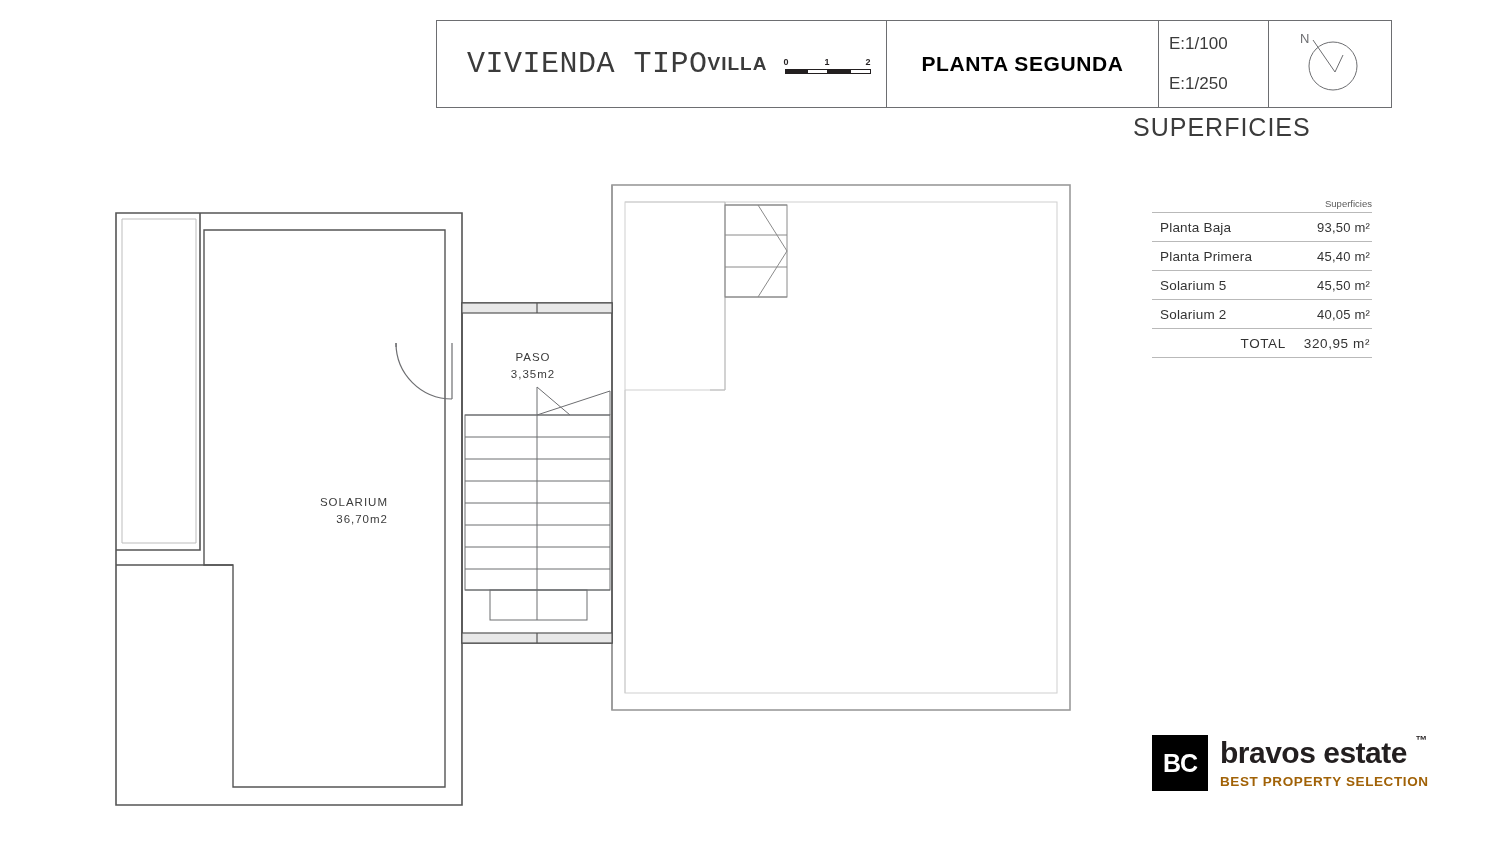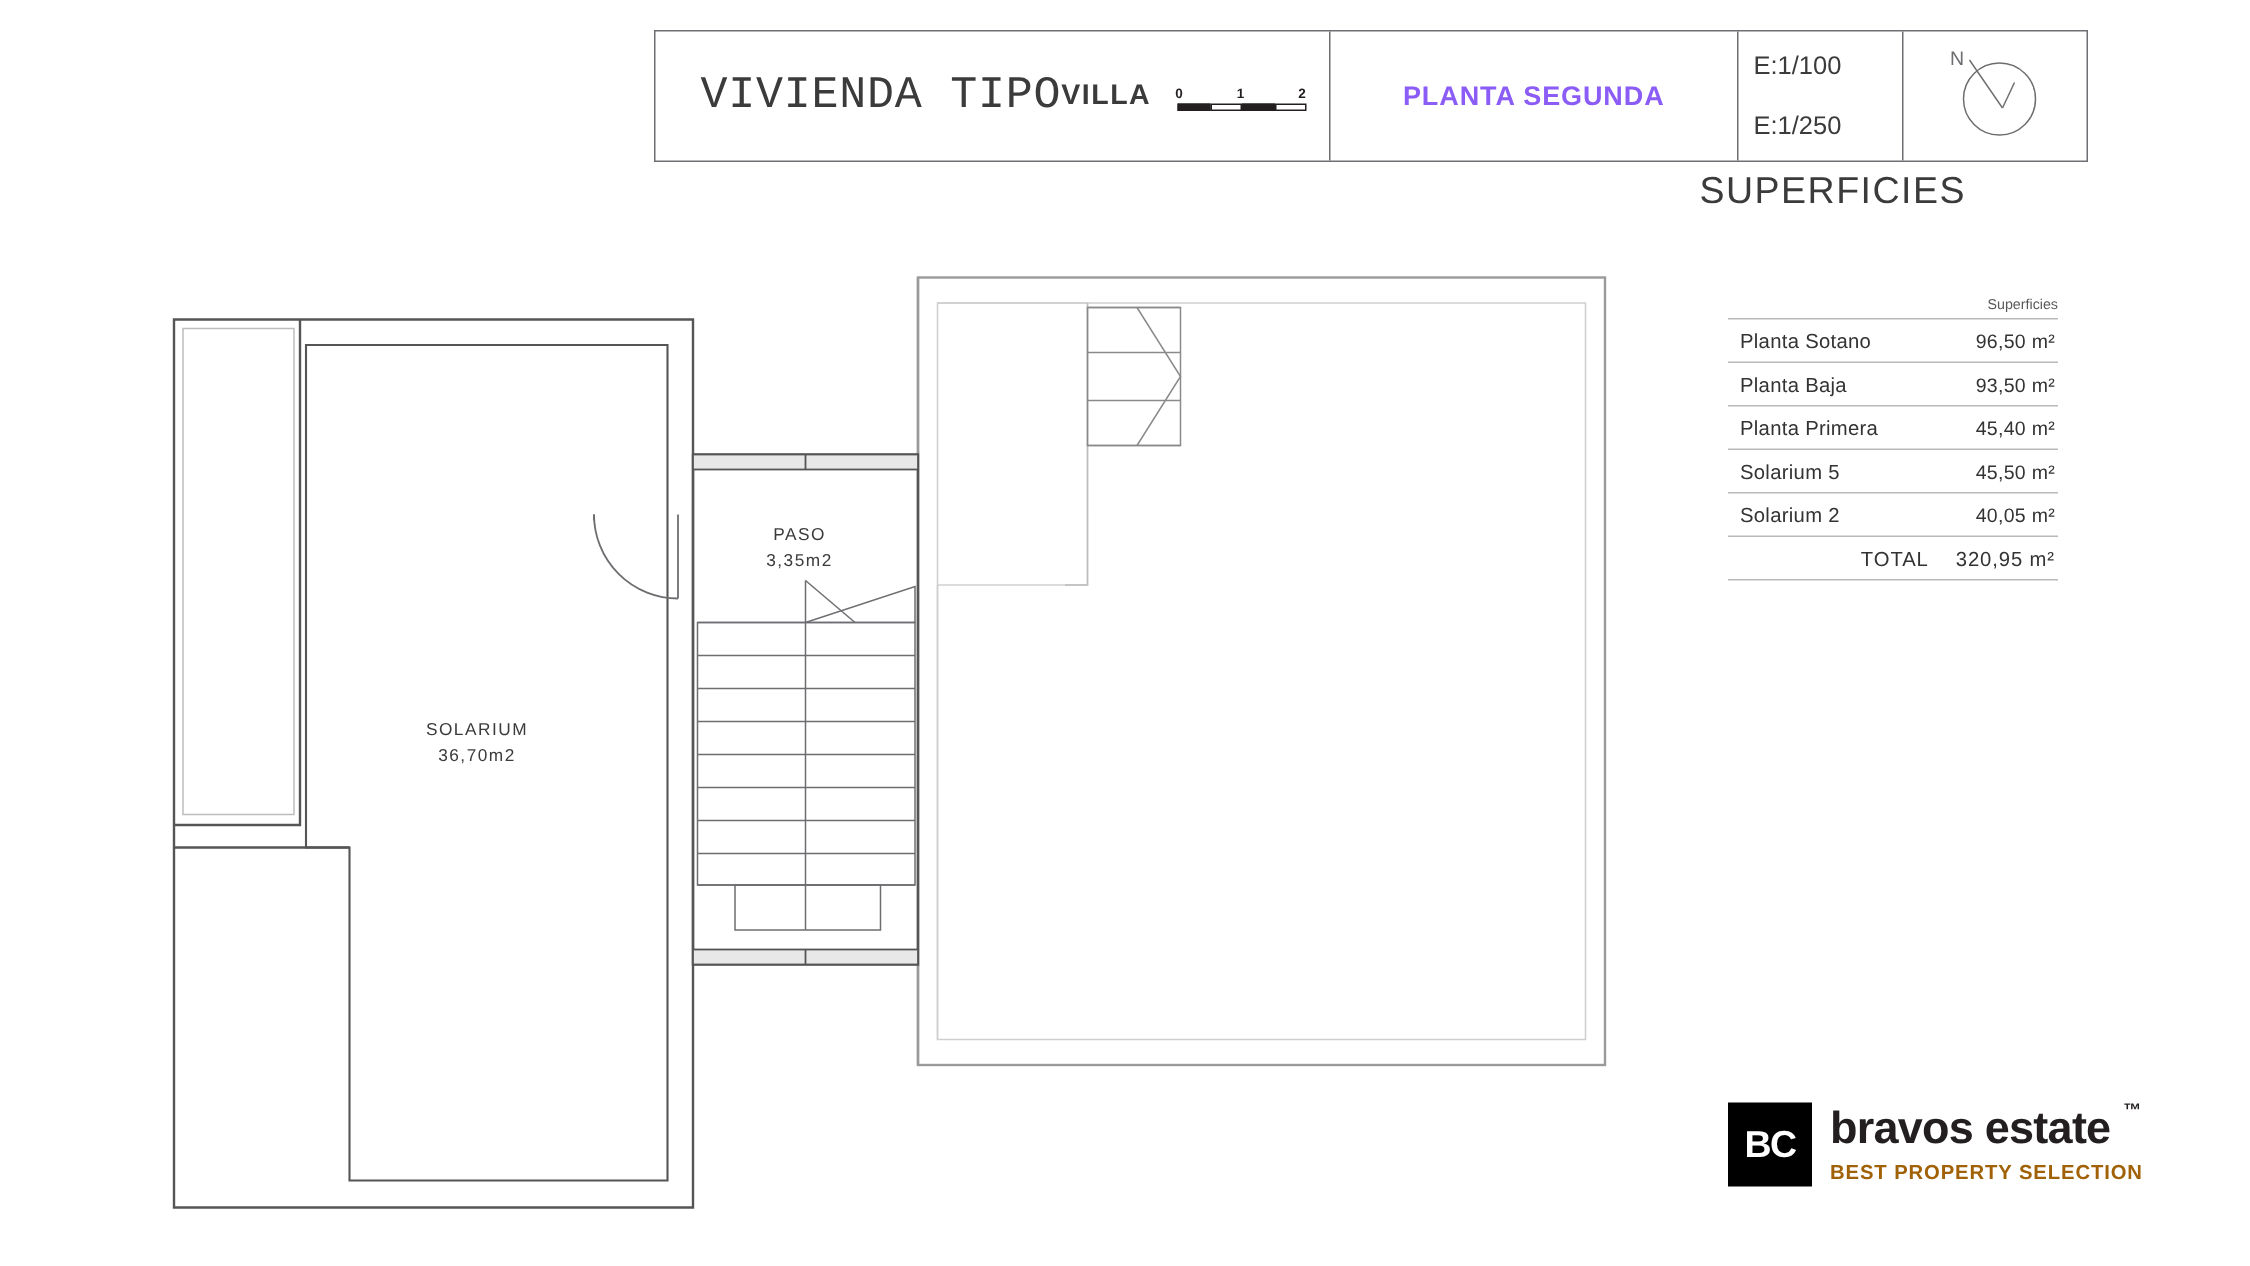--- a/index.html
+++ b/index.html
@@ -82,24 +82,24 @@
     font-size: 9px;
     font-weight: 700;
   }
   .scalebar .l0 { left: -2px; }
   .scalebar .l1 { left: 39px; }
   .scalebar .l2 { left: 80px; }
 
   .tb-plant {
     width: 272px;
     border-right: 1px solid #6d6e71;
-    font-size: 18px;
+    font-size: 21px;
     font-weight: 700;
     letter-spacing: 0.6px;
-    color: #8b5cf6;
+    color: #000000;
   }
   .tb-scale {
     width: 110px;
     border-right: 1px solid #6d6e71;
     flex-direction: column;
     align-items: flex-start;
     padding-left: 10px;
     justify-content: center;
     gap: 20px;
   }
@@ -179,21 +179,21 @@
 
   
   .room-label {
     position: absolute;
     text-align: center;
     font-size: 11.5px;
     letter-spacing: 1px;
     color: #3b3b3b;
     line-height: 17px;
   }
-  #label-solarium { left: 248px; top: 479px; width: 140px; }
+  #label-solarium { left: 248px; top: 494px; width: 140px; text-align: right; }
   #label-paso { left: 478px; top: 349px; width: 110px; }
 
   
   .logo {
     position: absolute;
     left: 1152px;
     top: 735px;
     display: flex;
     align-items: center;
   }
@@ -278,24 +278,20 @@
     </div>
   </div>
 </div>
 
 <div class="superficies-heading">SUPERFICIES</div>
 
 <div class="surf-table">
   <div class="surf-head">Superficies</div>
 
   <div class="surf-row">
-    <span class="lab">Planta Sotano</span>
-    <span class="val">96,50 m²</span>
-  </div>
-  <div class="surf-row">
     <span class="lab">Planta Baja</span>
     <span class="val">93,50 m²</span>
   </div>
   <div class="surf-row">
     <span class="lab">Planta Primera</span>
     <span class="val">45,40 m²</span>
   </div>
   <div class="surf-row">
     <span class="lab">Solarium 5</span>
     <span class="val">45,50 m²</span>

